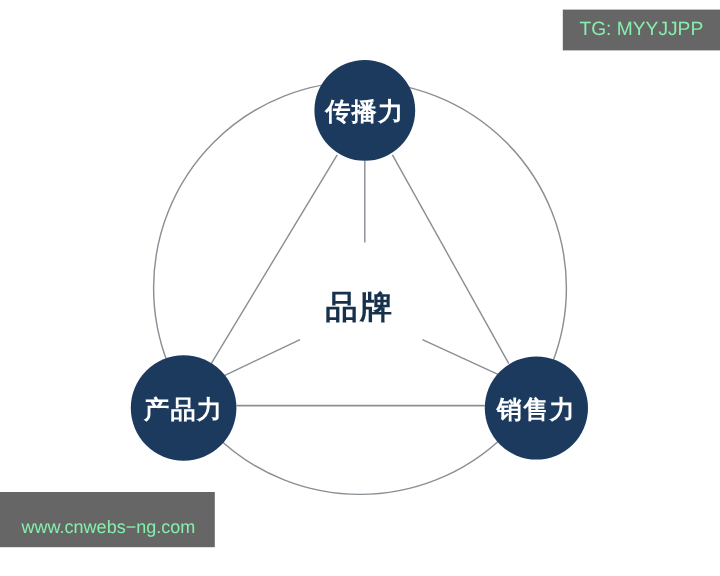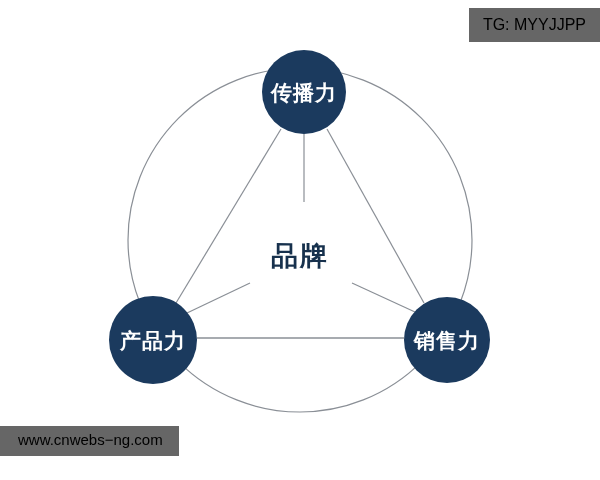--- a/index.html
+++ b/index.html
@@ -37,35 +37,35 @@
   .center-label {
     font-family: "Liberation Sans", "DejaVu Sans", sans-serif;
     font-weight: bold;
     font-size: 27px;
     fill: #17314d;
     letter-spacing: 2px;
   }
   .watermark {
     position: absolute;
     background: #666666;
-    color: #000000;
+    color: #86efac;
     font-family: "Liberation Sans", "DejaVu Sans", sans-serif;
     white-space: nowrap;
     line-height: 1;
   }
   #badge-tg {
     top: 8px;
     right: 0px;
     padding: 9px 14px 9px 14px;
     font-size: 16px;
   }
   #badge-site {
     left: 0px;
     bottom: 24px;
-    padding: 6px 16px 9px 18px;
+    padding: 22px 16px 9px 18px;
     font-size: 15px;
   }
 </style>
 </head>
 <body>
 
 <div id="canvas">
 
   <svg id="diagram-svg" viewBox="0 0 600 480">
 

